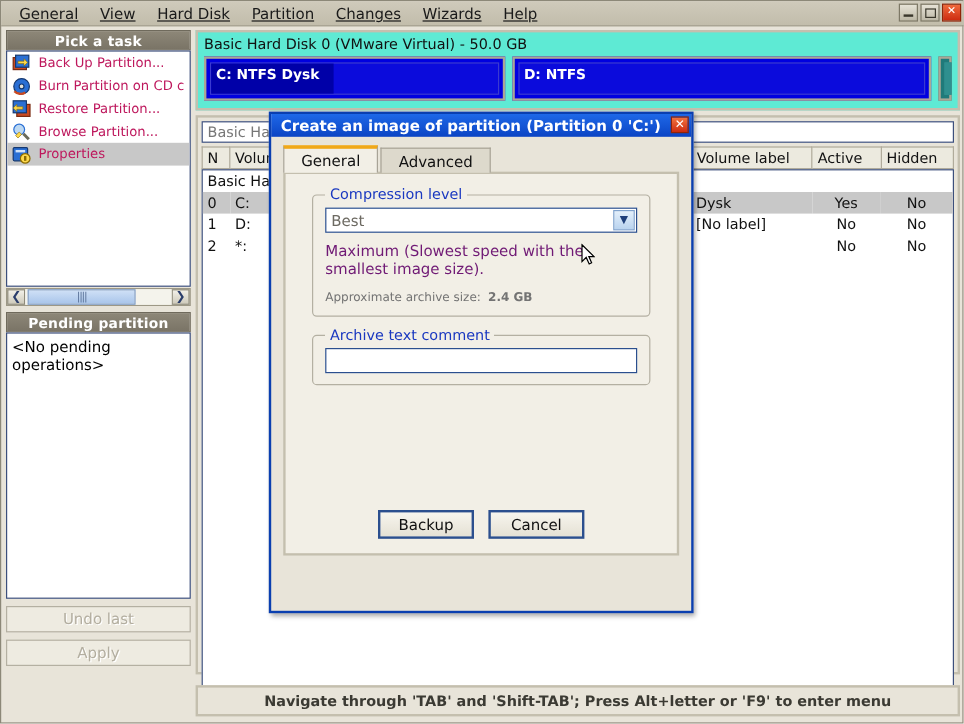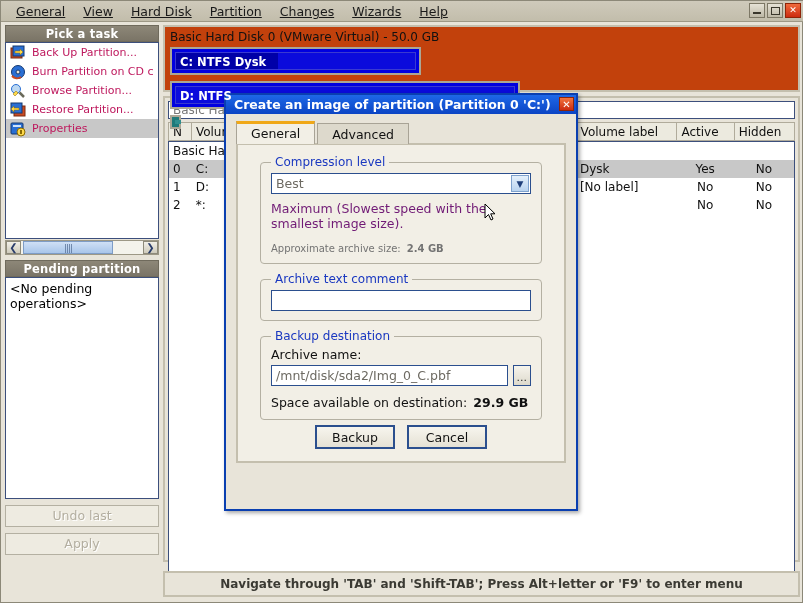--- a/index.html
+++ b/index.html
@@ -132,25 +132,25 @@
   }
 
   
   #content {
     position: absolute; left: 162px; top: 24px;
     width: 637px; height: 540px;
   }
   #diskmap {
     height: 67px;
     border: 2px solid #c4bfae;
-    background: #c2410c;
+    background: #5eead4;
     padding: 3px 5px;
   }
   #diskmap-title { font-size: 12px; color: #111; margin-bottom: 3px; }
-  #diskmap-bars { display: flex; gap: 6px; height: 37px; flex-direction: column; }
+  #diskmap-bars { display: flex; gap: 6px; height: 37px; }
   .part {
     border: 2px solid #aba695;
     background: #0000e0;
     position: relative;
     padding: 3px;
   }
   .part-inner {
     height: 100%;
     border: 1px solid #3a3ad0;
     background: #0b0bdc;
@@ -391,37 +391,37 @@
               <circle cx="8" cy="8" r="2" fill="#e8e4d9" stroke="#15386f"></circle>
               <path d="M2 12 a7 7 0 0 0 9 1" stroke="#c94a22" stroke-width="2" fill="none"></path>
             </svg>
         </span>
         <span class="label">Burn Partition on CD c</span>
       </div>
 
       <div class="task-row">
         <span class="ticon">
           <svg width="16" height="16" viewBox="0 0 16 16">
+              <rect x="4" y="4" width="11" height="10" fill="#c94a22" stroke="#7a2b10"></rect>
+              <rect x="1" y="1" width="11" height="10" fill="#2a6fd4" stroke="#15386f"></rect>
+              <path d="M9 6 l-5 0 l0 -2 l-3 3 l3 3 l0 -2 l5 0z" fill="#ffd94a" stroke="#8a6a00" stroke-width=".5"></path>
+            </svg>
+        </span>
+        <span class="label">Restore Partition...</span>
+      </div>
+
+      <div class="task-row">
+        <span class="ticon">
+          <svg width="16" height="16" viewBox="0 0 16 16">
               <circle cx="6" cy="6" r="4.5" fill="#bcd8f2" stroke="#2a6fd4"></circle>
               <path d="M9.5 9.5 L14 14" stroke="#6a6a5a" stroke-width="2.5"></path>
               <path d="M3 11 l3 -3 l2 2 l-3 3z" fill="#ffd94a" stroke="#8a6a00" stroke-width=".5"></path>
             </svg>
         </span>
         <span class="label">Browse Partition...</span>
-      </div>
-
-      <div class="task-row">
-        <span class="ticon">
-          <svg width="16" height="16" viewBox="0 0 16 16">
-              <rect x="4" y="4" width="11" height="10" fill="#c94a22" stroke="#7a2b10"></rect>
-              <rect x="1" y="1" width="11" height="10" fill="#2a6fd4" stroke="#15386f"></rect>
-              <path d="M9 6 l-5 0 l0 -2 l-3 3 l3 3 l0 -2 l5 0z" fill="#ffd94a" stroke="#8a6a00" stroke-width=".5"></path>
-            </svg>
-        </span>
-        <span class="label">Restore Partition...</span>
       </div>
 
       <div class="task-row selected">
         <span class="ticon">
           <svg width="16" height="16" viewBox="0 0 16 16">
               <rect x="1" y="2" width="12" height="11" rx="1" fill="#2a6fd4" stroke="#15386f"></rect>
               <rect x="3" y="4" width="8" height="2" fill="#cfe3fa"></rect>
               <circle cx="11" cy="11" r="4" fill="#ffd94a" stroke="#8a6a00"></circle>
               <rect x="10" y="9" width="2" height="4" fill="#8a6a00"></rect>
             </svg>
@@ -573,31 +573,20 @@
           <div class="approx">
             <span>Approximate archive size:</span><b>2.4 GB</b>
           </div>
         </fieldset>
 
         <fieldset class="grp">
           <legend>Archive text comment</legend>
           <input class="txt" type="text" value="" style="">
         </fieldset>
 
-        <fieldset class="grp">
-          <legend>Backup destination</legend>
-          <div class="lbl">Archive name:</div>
-          <div class="rowflex">
-            <input class="txt" type="text" value="/mnt/disk/sda2/Img_0_C.pbf" style="">
-            <div class="browse-btn">...</div>
-          </div>
-          <div class="spaceinfo">
-            <span>Space available on destination:</span><b>29.9 GB</b>
-          </div>
-        </fieldset>
 
       </div>
 
       <div id="dlg-buttons">
         <div class="dbtn">Backup</div>
         <div class="dbtn">Cancel</div>
       </div>
     </div>
   </div>
 

